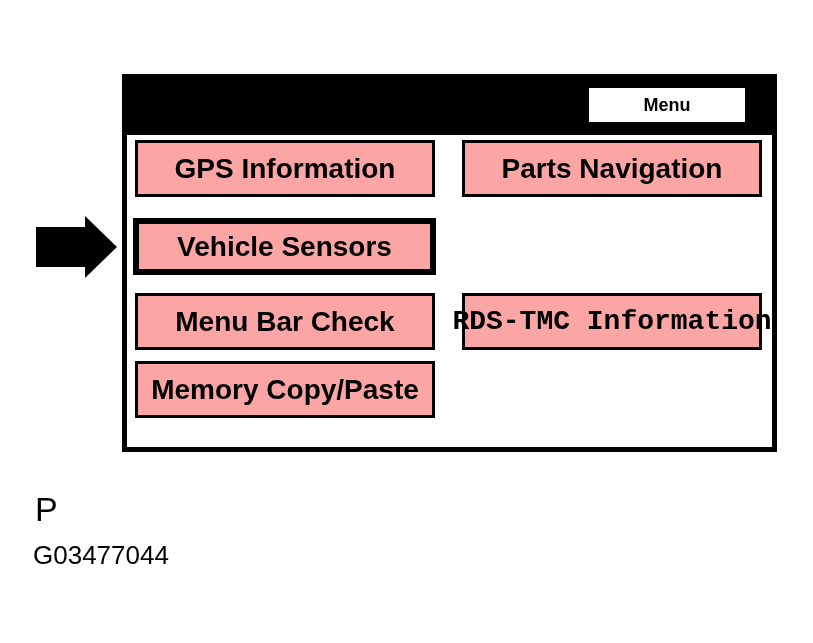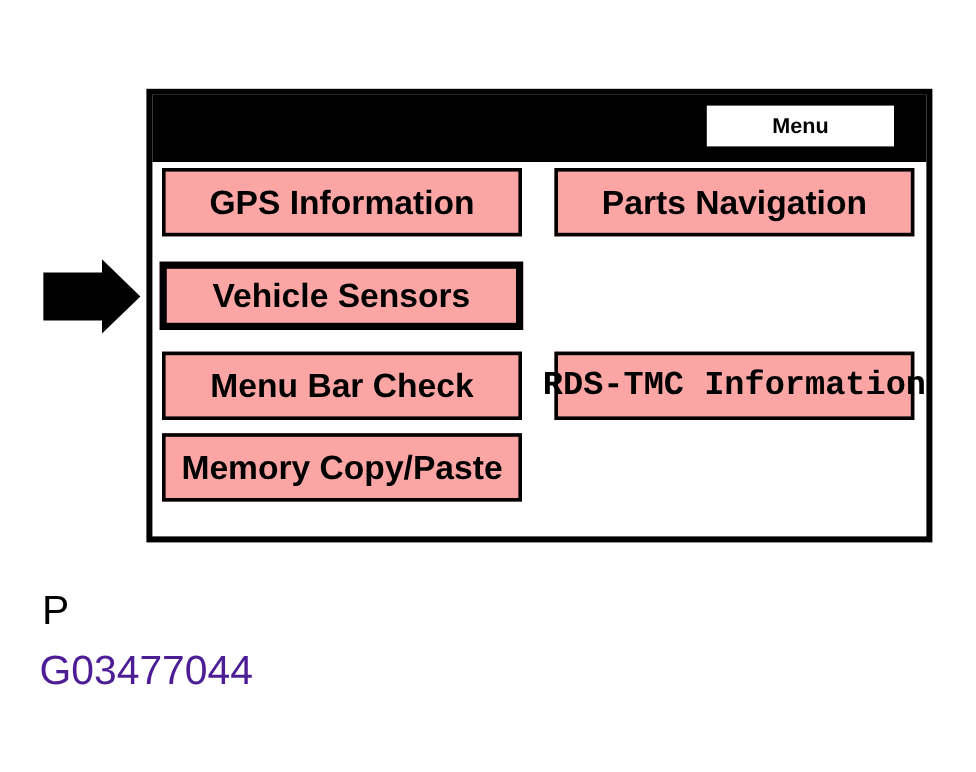--- a/index.html
+++ b/index.html
@@ -102,22 +102,22 @@
     position: absolute;
     left: 35px;
     top: 490px;
     font-size: 34px;
     color: #000000;
   }
   .figure-code {
     position: absolute;
     left: 33px;
     top: 540px;
-    font-size: 34px;
-    color: #4c1d95;
+    font-size: 26px;
+    color: #000000;
   }
 </style>
 </head>
 <body>
 
 <div class="stage">
 
   <svg class="pointer-arrow" viewBox="0 0 81 62" aria-hidden="true">
     <polygon points="0,11 49,11 49,0 81,31 49,62 49,51 0,51" fill="#000000"></polygon>
   </svg>

